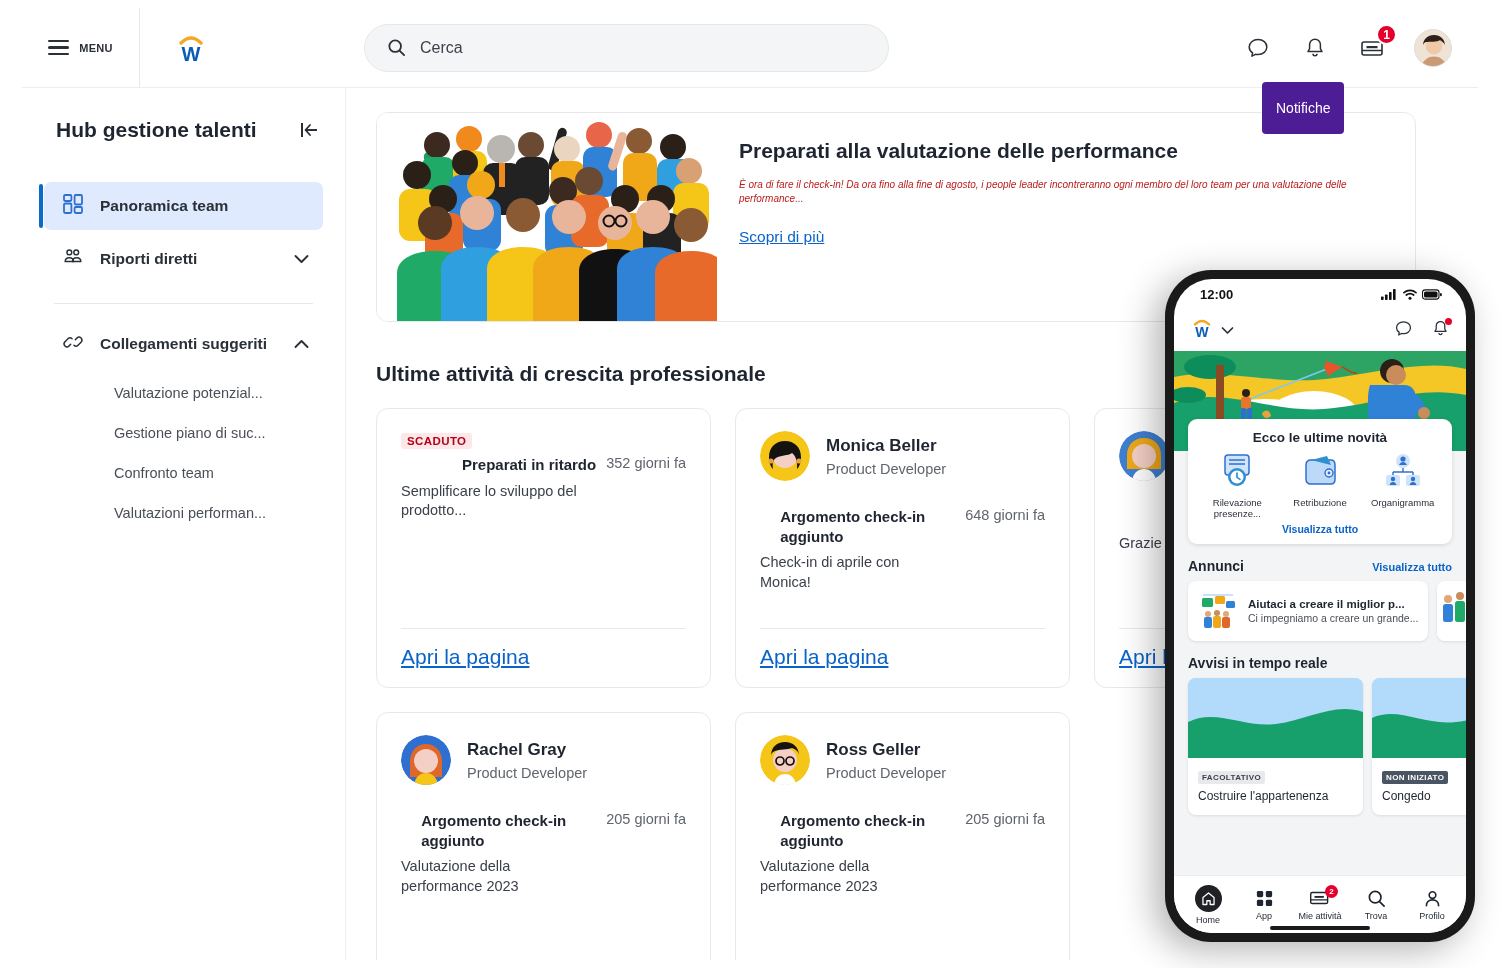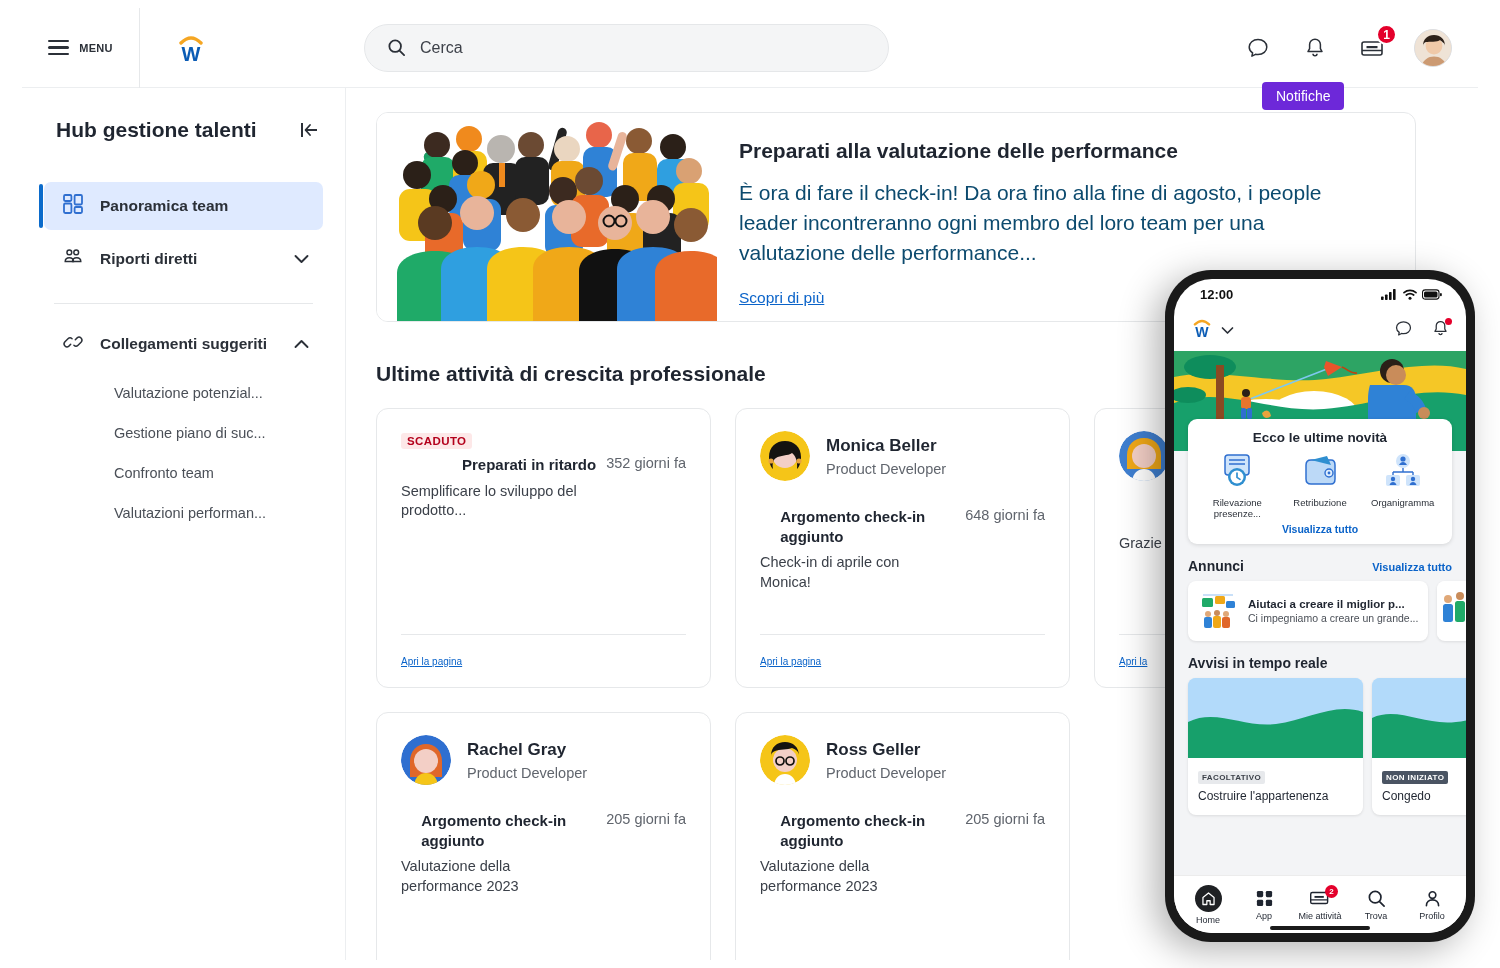--- a/index.html
+++ b/index.html
@@ -68,22 +68,22 @@
     border: 2px solid #fff;
     padding: 0 4px;
   }
   .avatar-top {
     width: 38px; height: 38px; border-radius: 50%;
     overflow: hidden; border: 1px solid #dcdee1; cursor: pointer;
     background: #e9d8c9;
   }
   .tooltip {
     position: absolute; left: 1240px; top: 74px;
-    background: #6d28d9; color: #fff;
-    font-size: 14px; padding: 6px 14px; border-radius: 4px;
+    background: #4c1d95; color: #fff;
+    font-size: 14px; padding: 18px 14px; border-radius: 4px;
     z-index: 40; white-space: nowrap;
   }
 
   
   .body-split { display: flex; height: 872px; }
 
   
   .sidebar {
     width: 324px; flex: 0 0 324px;
     background: #ffffff;
@@ -118,21 +118,21 @@
 
   .hero {
     width: 1040px; height: 210px;
     border: 1px solid #e6e8ea; border-radius: 12px;
     background: #ffffff;
     display: flex; align-items: stretch; overflow: hidden;
   }
   .hero-img { width: 340px; flex: 0 0 340px; position: relative; overflow: hidden; }
   .hero-txt { padding: 26px 30px 0 22px; }
   .hero-h { font-size: 21px; font-weight: 700; color: #1f2530; margin-bottom: 15px; }
-  .hero-p { font-size: 21px; line-height: 1.42; color: #0c4a6e; max-width: 615px; }
+  .hero-p { font-size: 10px; line-height: 1.42; color: #b91c1c; max-width: 615px; font-style: italic; }
   .hero-link { margin-top: 22px; font-size: 15.5px; color: #0a63c9; text-decoration: underline; font-weight: 500; cursor: pointer; display: inline-block; }
 
   .section-title { font-size: 21px; font-weight: 700; color: #1f2530; margin: 40px 0 22px 0; }
 
   .cards-grid { display: flex; flex-wrap: wrap; gap: 24px; width: 1120px; }
   .card {
     width: 335px; min-height: 280px;
     background: #fff;
     border: 1px solid #e6e8ea; border-radius: 12px;
     padding: 22px 24px 18px 24px;
@@ -145,21 +145,21 @@
   .pill {
     display: inline-block; background: #fde8e8; color: #b3001b;
     font-size: 11.5px; font-weight: 700; letter-spacing: .4px;
     padding: 2px 6px; border-radius: 3px; margin-bottom: 6px;
   }
   .act-row { display: flex; justify-content: flex-end; align-items: flex-start; gap: 10px; }
   .act-title { font-size: 15px; font-weight: 700; color: #1f2530; line-height: 1.3; max-width: 175px; }
   .act-time { font-size: 14.5px; color: #60656d; white-space: nowrap; }
   .act-desc { font-size: 14.5px; color: #3b4049; line-height: 1.35; margin-top: 7px; max-width: 190px; }
   .card-foot { margin-top: auto; border-top: 1px solid #e6e8ea; padding-top: 16px; }
-  .card-link { font-size: 10px; color: #0a63c9; text-decoration: underline; font-weight: 500; cursor: pointer; }
+  .card-link { font-size: 21px; color: #0a63c9; text-decoration: underline; font-weight: 500; cursor: pointer; }
 
   
   .phone {
     position: absolute;
     left: 1165px; top: 270px;
     width: 310px; height: 672px;
     background: #1a1a1a;
     border-radius: 46px;
     padding: 9px;
     box-shadow: -10px 8px 36px rgba(0,0,0,.30);

